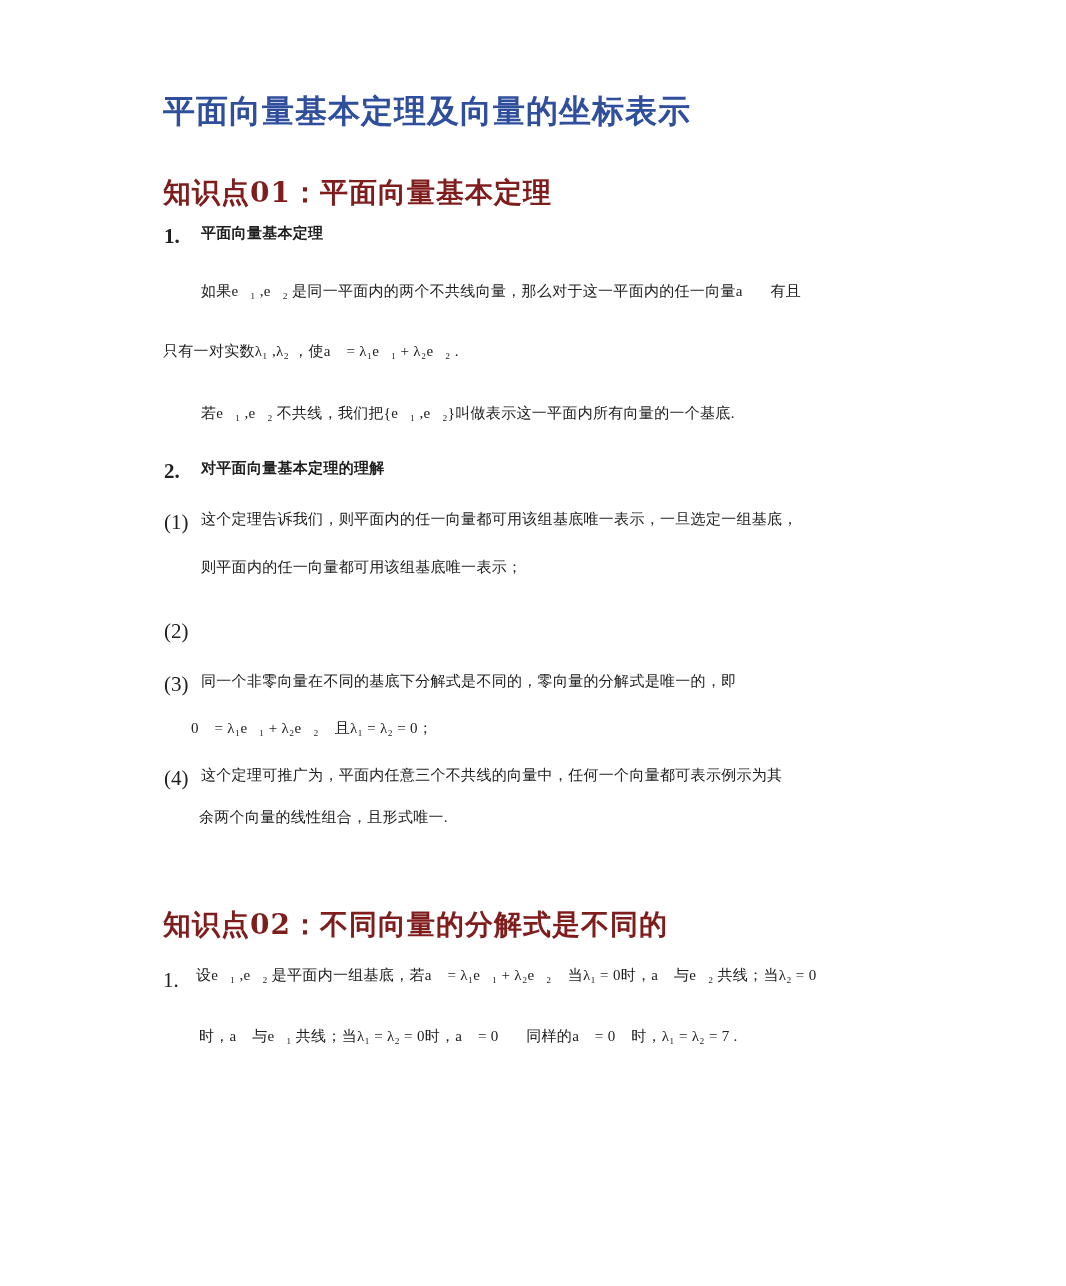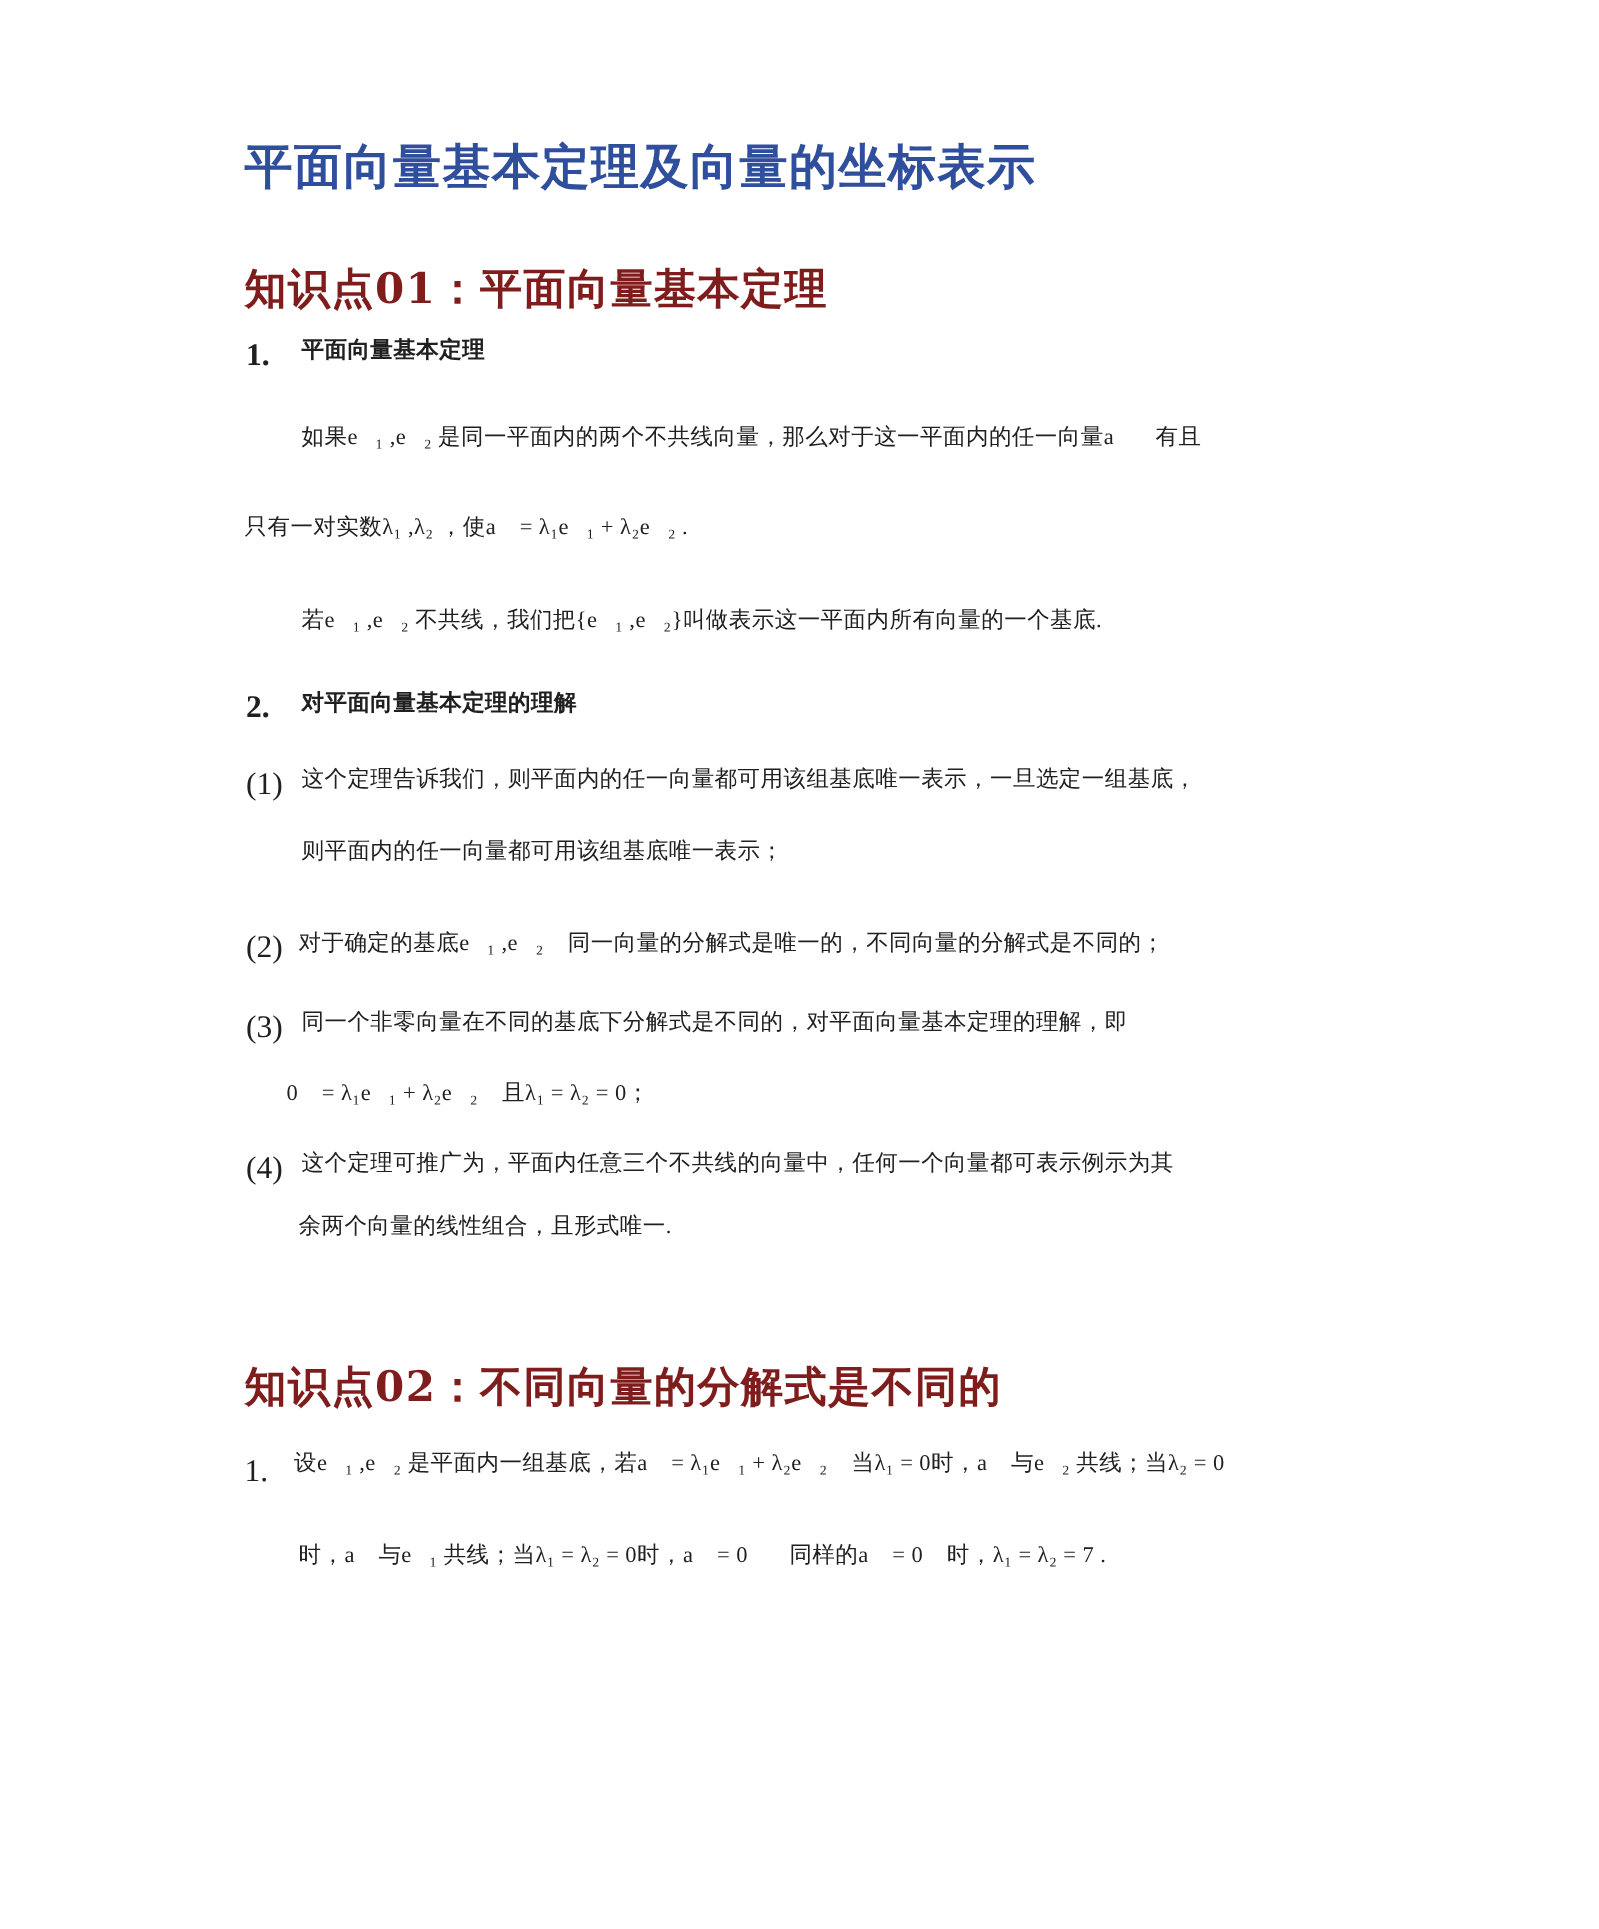--- a/index.html
+++ b/index.html
@@ -65,24 +65,23 @@
   <div class="line ind" style="top:404px">若e⃗₁ ,e⃗₂ 不共线，我们把{e⃗₁ ,e⃗₂}叫做表示这一平面内所有向量的一个基底.</div>
 
   <div class="marker bold" style="top:459px">2.</div>
   <div class="line ind bold" style="top:459px">对平面向量基本定理的理解</div>
 
   <div class="marker" style="top:510px">(1)</div>
   <div class="line ind" style="top:510px">这个定理告诉我们，则平面内的任一向量都可用该组基底唯一表示，一旦选定一组基底，</div>
   <div class="line ind" style="top:558px">则平面内的任一向量都可用该组基底唯一表示；</div>
 
   <div class="marker" style="top:619px">(2)</div>
-  <div class="line ind2" style="top:619px">对于确定的基底e⃗₁ ,e⃗₂ ，同一向量的分解式是唯一的，不同向量的分解式是不同的；</div>
 
   <div class="marker" style="top:672px">(3)</div>
-  <div class="line ind" style="top:672px">同一个非零向量在不同的基底下分解式是不同的，对平面向量基本定理的理解，即</div>
+  <div class="line ind" style="top:672px">同一个非零向量在不同的基底下分解式是不同的，零向量的分解式是唯一的，即</div>
   <div class="line math" style="top:719px">0⃗ = λ₁e⃗₁ + λ₂e⃗₂ ，且λ₁ = λ₂ = 0；</div>
 
   <div class="marker" style="top:766px">(4)</div>
   <div class="line ind" style="top:766px">这个定理可推广为，平面内任意三个不共线的向量中，任何一个向量都可表示例示为其</div>
   <div class="line ind2" style="top:808px">余两个向量的线性组合，且形式唯一.</div>
 
   <h2 class="kp" style="top:906px">知识点02：不同向量的分解式是不同的</h2>
 
   <div class="marker" style="top:968px;left:150px">1.</div>
   <div class="line" style="top:966px;left:183px">设e⃗₁ ,e⃗₂ 是平面内一组基底，若a⃗ = λ₁e⃗₁ + λ₂e⃗₂ ，当λ₁ = 0时，a⃗ 与e⃗₂ 共线；当λ₂ = 0</div>

